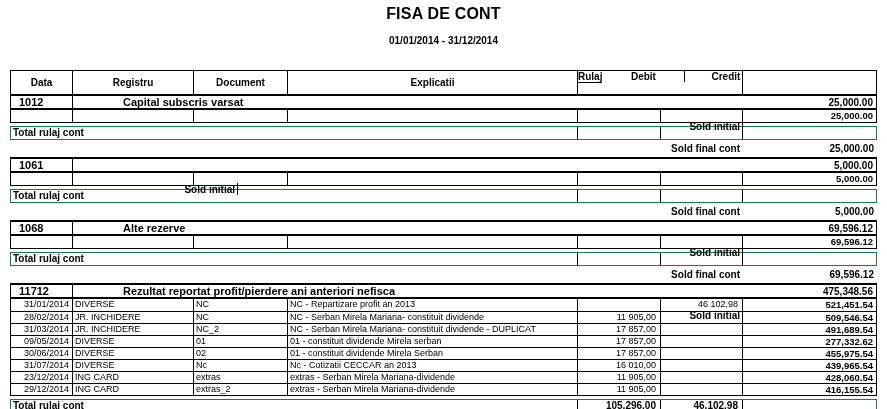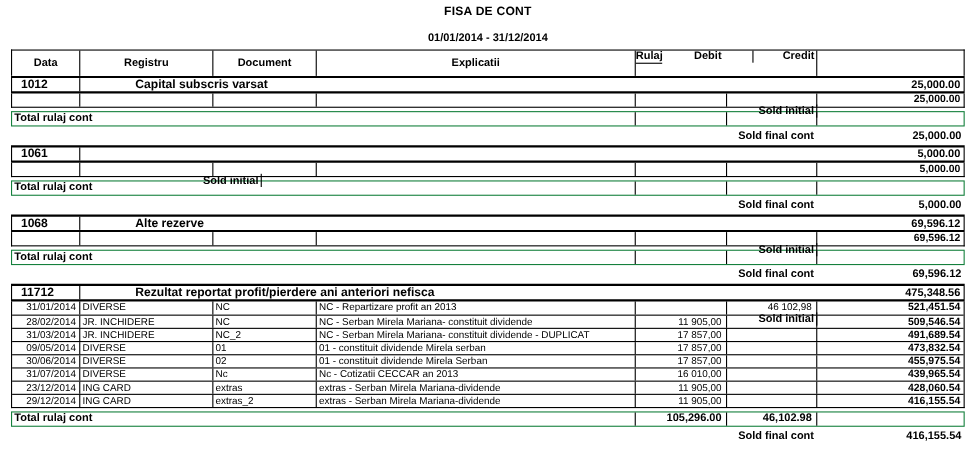--- a/index.html
+++ b/index.html
@@ -4,26 +4,26 @@
 <style>
   * { margin:0; padding:0; box-sizing:border-box; }
   html,body { background:#fff; }
   body {
     width:887px; height:409px;
     font-family:"Liberation Sans", sans-serif;
     color:#000;
     position:relative;
     overflow:hidden;
   }
-  .doc-title { text-align:center; padding-top:5px; font-size:11px; font-weight:bold; letter-spacing:.2px; }
+  .doc-title { text-align:center; padding-top:5px; font-size:16px; font-weight:bold; letter-spacing:.2px; }
   .doc-period { text-align:center; margin-top:12px; font-size:10px; font-weight:bold; }
   .sheet { position:absolute; left:10px; top:45px; width:867px; }
 
   
-  .thead { display:flex; border:1px solid #000; border-bottom:none; height:24px; font-weight:bold; font-size:10px; background:#fff; }
+  .thead { display:flex; border:1px solid #000; border-bottom:none; height:24px; font-weight:bold; font-size:10px; background:#fff;margin-top:25px; }
   .hcell { display:flex; align-items:center; justify-content:center; border-right:1px solid #000; }
   .hw-data { width:62px; } .hw-reg { width:121px; } .hw-doc { width:94px; } .hw-exp { width:290px; }
   .rulaj-block { width:165px; display:flex; border-right:1px solid #000; }
   .rulaj-top { height:12px; line-height:11px; text-align:center; border-bottom:1px solid #000; }
   .rulaj-bottom { display:flex; height:11px; }
   .rulaj-debit { width:83px; border-right:1px solid #000; text-align:center; line-height:11px; }
   .rulaj-credit { width:81px; text-align:center; line-height:11px; }
   .h-sold { flex:1; }
 
   
@@ -205,21 +205,21 @@
         <div class="cell c-cre"></div>
         <div class="cell c-sold">491,689.54</div>
       </div>
       <div class="drow">
         <div class="cell c-data">09/05/2014</div>
         <div class="cell c-reg">DIVERSE</div>
         <div class="cell c-doc">01</div>
         <div class="cell c-exp">01 - constituit dividende Mirela serban</div>
         <div class="cell c-deb">17 857,00</div>
         <div class="cell c-cre"></div>
-        <div class="cell c-sold">473,832.54</div>
+        <div class="cell c-sold">277,332.62</div>
       </div>
       <div class="drow">
         <div class="cell c-data">30/06/2014</div>
         <div class="cell c-reg">DIVERSE</div>
         <div class="cell c-doc">02</div>
         <div class="cell c-exp">01 - constituit dividende Mirela Serban</div>
         <div class="cell c-deb">17 857,00</div>
         <div class="cell c-cre"></div>
         <div class="cell c-sold">455,975.54</div>
       </div>

